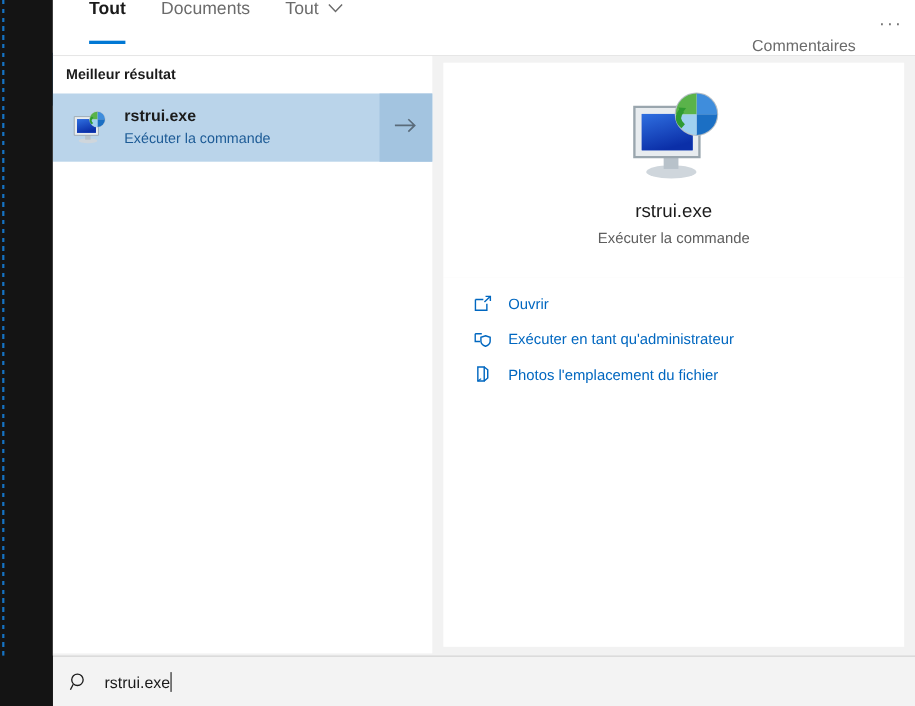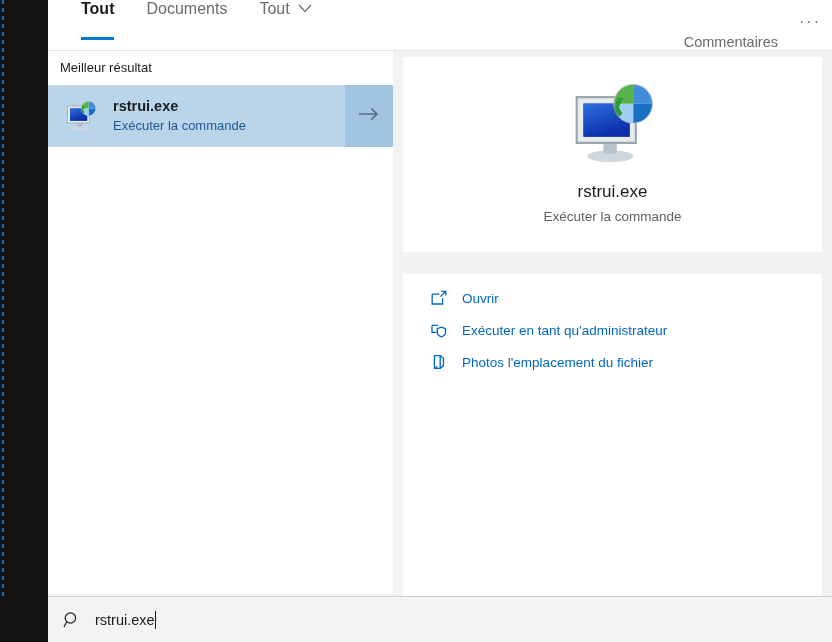--- a/index.html
+++ b/index.html
@@ -142,21 +142,21 @@
   .results-pane {
     position: absolute;
     left: 48px; top: 51px;
     width: 345px; height: 543px;
     background: #ffffff;
   }
   .section-title {
     position: absolute;
     left: 12px; top: 9px;
     font-size: 13px;
-    font-weight: normal;
+    font-weight: bold;
     color: #1b1b1b;
   }
   .best-row {
     position: absolute;
     left: 0; top: 34px;
     width: 345px; height: 62px;
     background: #bad4ea;
     display: flex;
     align-items: center;
     cursor: default;
@@ -217,21 +217,21 @@
     position: absolute;
     left: 0; right: 0;
     top: 152px;
     text-align: center;
     font-size: 13.5px;
     color: #5e5e5e;
   }
 
   .actions-card {
     position: absolute;
-    left: 403px; top: 274px;
+    left: 403px; top: 252px;
     width: 419px; height: 336px;
     background: #ffffff;
   }
   .action {
     position: absolute;
     left: 0;
     width: 419px; height: 32px;
     display: flex;
     align-items: center;
     cursor: default;

